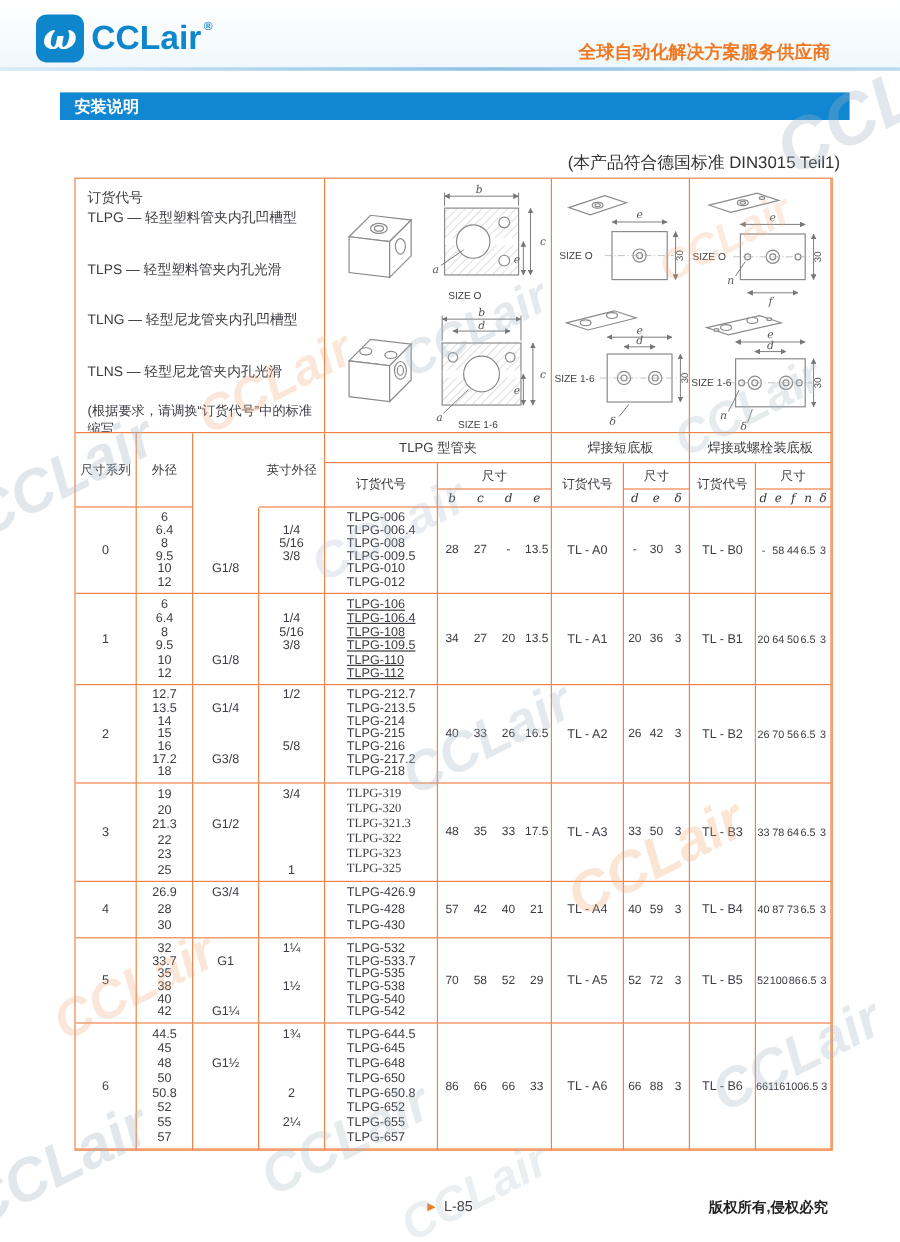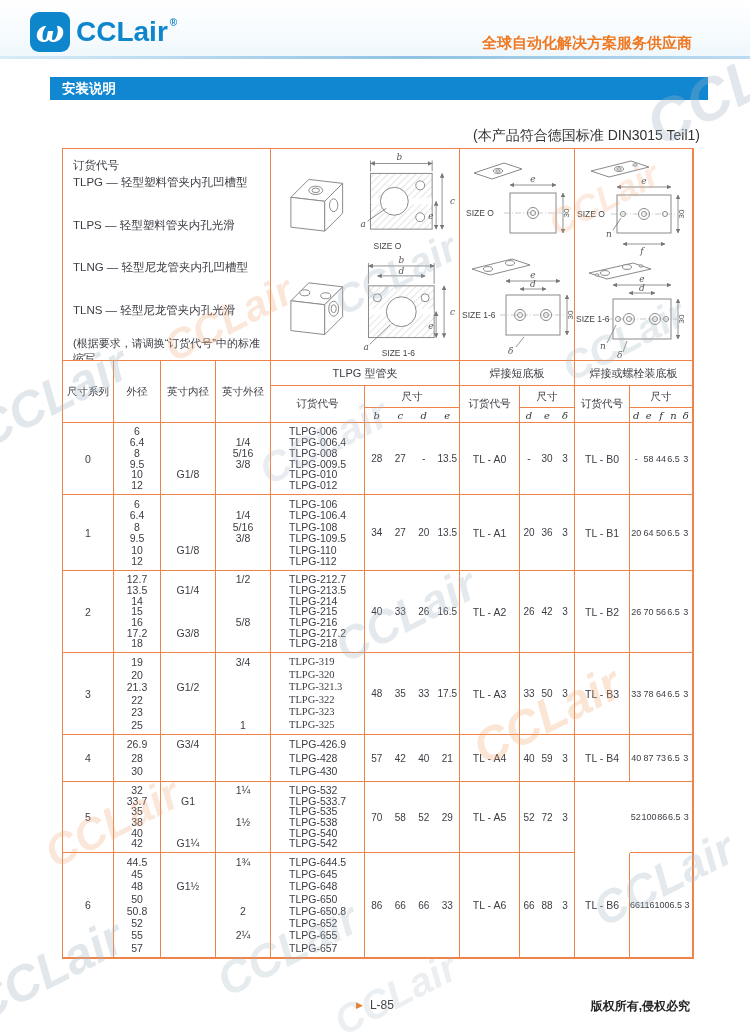--- a/index.html
+++ b/index.html
@@ -302,21 +302,20 @@
         <text class="dl" x="67" y="142" text-anchor="middle">d</text>
         <text class="num" transform="rotate(-90 109 170)" x="109" y="170" text-anchor="middle">30</text>
         <text class="dl" x="25" y="200">n</text>
         <text class="dl" x="42" y="209">δ</text>
         <text class="szl" x="1" y="173">SIZE 1-6</text>
       </svg>
     </div>
 
     <div class="tc hd" style="grid-row:2/5;grid-column:1">尺寸系列</div>
     <div class="tc hd" style="grid-row:2/5;grid-column:2">外径</div>
-    <div class="tc hd" style="grid-row:2/5;grid-column:3">英寸内径</div>
     <div class="tc hd" style="grid-row:2/5;grid-column:4">英寸外径</div>
     <div class="tc hd grp" style="grid-row:2;grid-column:5/7">TLPG 型管夹</div>
     <div class="tc hd grp" style="grid-row:2;grid-column:7/9">焊接短底板</div>
     <div class="tc hd grp" style="grid-row:2;grid-column:9/11">焊接或螺栓装底板</div>
     <div class="tc hd" style="grid-row:3/5;grid-column:5">订货代号</div>
     <div class="tc hd" style="grid-row:3;grid-column:6">尺寸</div>
     <div class="tc hstack dimletters" id="letters-clamp" style="grid-row:4;grid-column:6">
         <div class="fx">b</div>
         <div class="fx">c</div>
         <div class="fx">d</div>
@@ -410,21 +409,21 @@
         <div class="vl"></div>
       </div>
       <div class="tc vstack" style="grid-area: 6 / 4;">
         <div class="vl"></div>
         <div class="vl">1/4</div>
         <div class="vl">5/16</div>
         <div class="vl">3/8</div>
         <div class="vl"></div>
         <div class="vl"></div>
       </div>
-      <div class="tc vstack codes" style="grid-area: 6 / 5;">
+      <div class="tc vstack codes" style="grid-area: 6 / 5; text-decoration: underline;">
         <div class="vl">TLPG-106</div>
         <div class="vl">TLPG-106.4</div>
         <div class="vl">TLPG-108</div>
         <div class="vl">TLPG-109.5</div>
         <div class="vl">TLPG-110</div>
         <div class="vl">TLPG-112</div>
       </div>
       <div class="tc hstack" style="grid-area: 6 / 6;">
         <div class="fx">34</div>
         <div class="fx">27</div>
@@ -634,20 +633,21 @@
         <div class="fx">58</div>
         <div class="fx">52</div>
         <div class="fx">29</div>
       </div>
       <div class="tc cen" style="grid-area: 10 / 7;">TL - A5</div>
       <div class="tc hstack" style="grid-area: 10 / 8;">
         <div class="fx">52</div>
         <div class="fx">72</div>
         <div class="fx">3</div>
       </div>
+      <div class="tc cen" style="grid-area: 10 / 9;">TL - B5</div>
       <div class="tc hstack tight" style="grid-area: 10 / 10;">
         <div class="fx">52</div>
         <div class="fx">100</div>
         <div class="fx">86</div>
         <div class="fx">6.5</div>
         <div class="fx">3</div>
       </div>
       <div class="tc cen" style="grid-area: 11 / 1;">6</div>
       <div class="tc vstack" style="grid-area: 11 / 2;">
         <div class="vl">44.5</div>

